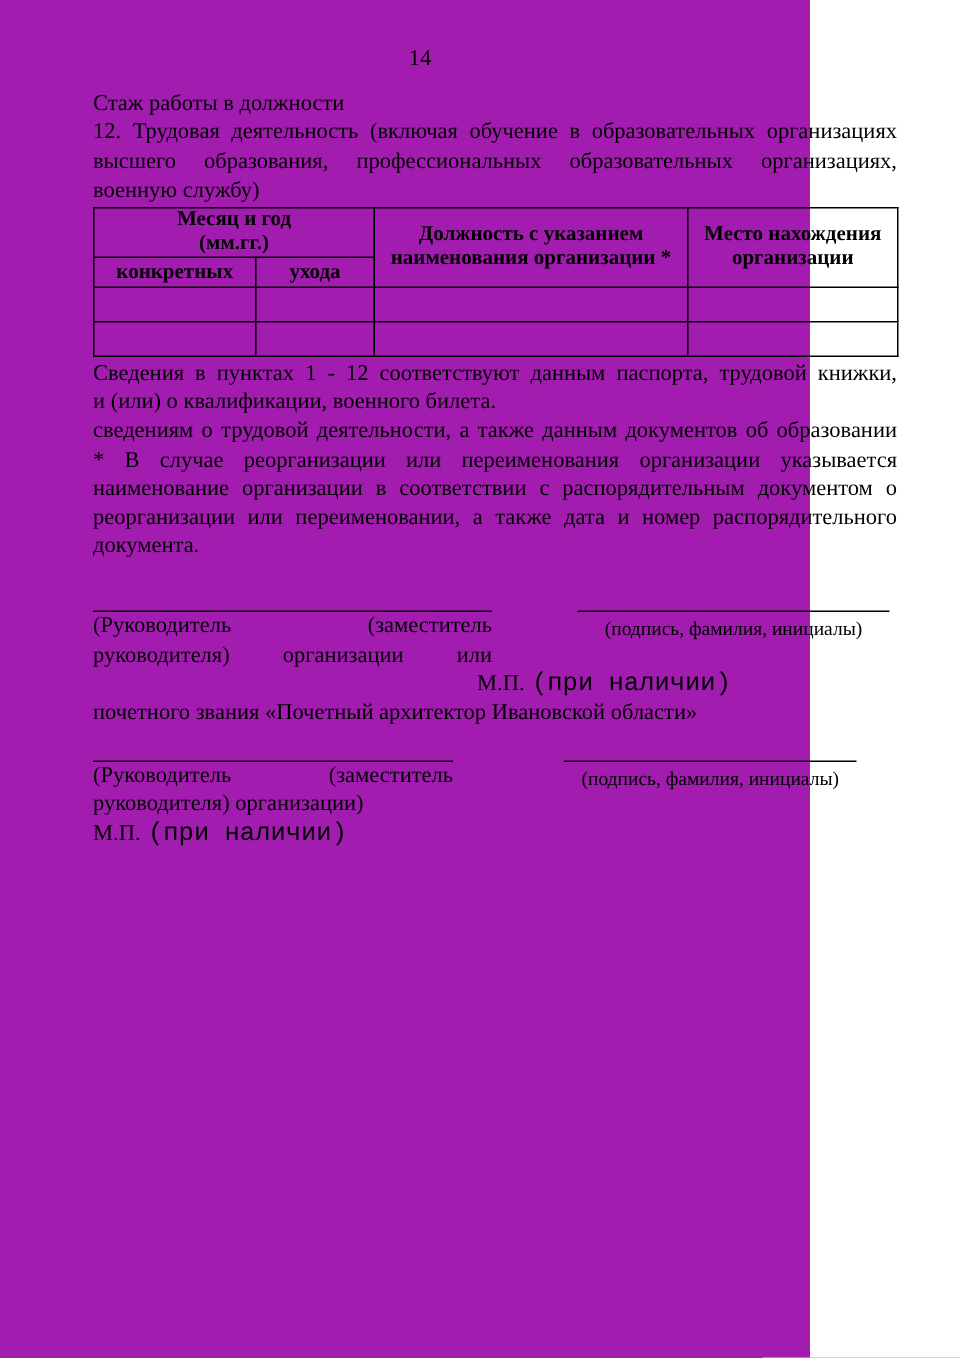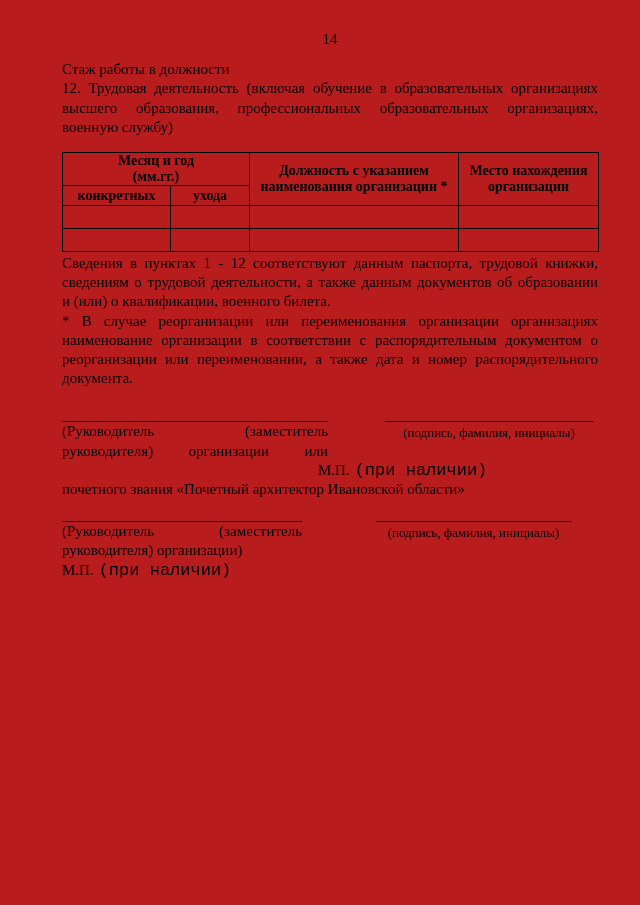--- a/index.html
+++ b/index.html
@@ -11,45 +11,45 @@
     width: 640px;
     height: 905px;
     overflow: hidden;
     color: #000000;
     font-family: "Liberation Serif", "DejaVu Serif", serif;
     font-size: 15px;
     line-height: 19.2px;
   }
   .page {
     position: relative;
-    width: 640px;
+    width: 540px;
     height: 905px;
     box-sizing: border-box;
     padding: 30px 42px 0 62px;
-    background: #b91c1c;
+    background: #a21caf;
   }
   .page-number {
     text-align: center;
   }
   .content {
     width: 536px;
   }
   .line { white-space: normal; }
   .jfull {
     text-align: justify;
     text-align-last: justify;
   }
   .stazh-line { margin-top: 11px; }
 
   
   table.work-table {
     border-collapse: collapse;
     table-layout: fixed;
     width: 536px;
-    margin-top: 15px;
+    margin-top: 1px;
   }
   table.work-table td {
     border: 1px solid #000;
     padding: 0;
     font-weight: bold;
     text-align: center;
     font-size: 14px;
     line-height: 16px;
     vertical-align: middle;
     overflow: hidden;
@@ -141,26 +141,26 @@
           <td></td>
           <td></td>
           <td></td>
           <td></td>
         </tr>
       </tbody>
     </table>
 
     <div class="para p-after-table">
       <div class="line jfull">Сведения в пунктах 1 - 12 соответствуют данным паспорта, трудовой книжки,</div>
+      <div class="line">и (или) о квалификации, военного билета.</div>
       <div class="line jfull">сведениям о трудовой деятельности, а также данным документов об образовании</div>
-      <div class="line">и (или) о квалификации, военного билета.</div>
     </div>
 
     <div class="para">
-      <div class="line jfull">* В случае реорганизации или переименования организации организациях</div>
+      <div class="line jfull">* В случае реорганизации или переименования организации указывается</div>
       <div class="line jfull">наименование организации в соответствии с распорядительным документом о</div>
       <div class="line jfull">реорганизации или переименовании, а также дата и номер распорядительного</div>
       <div class="line">документа.</div>
     </div>
 
     <div class="sig-block sig1">
       <div class="sig-left1">
         <div class="line jfull">(Руководитель (заместитель</div>
         <div class="line jfull">руководителя) организации или</div>
       </div>

